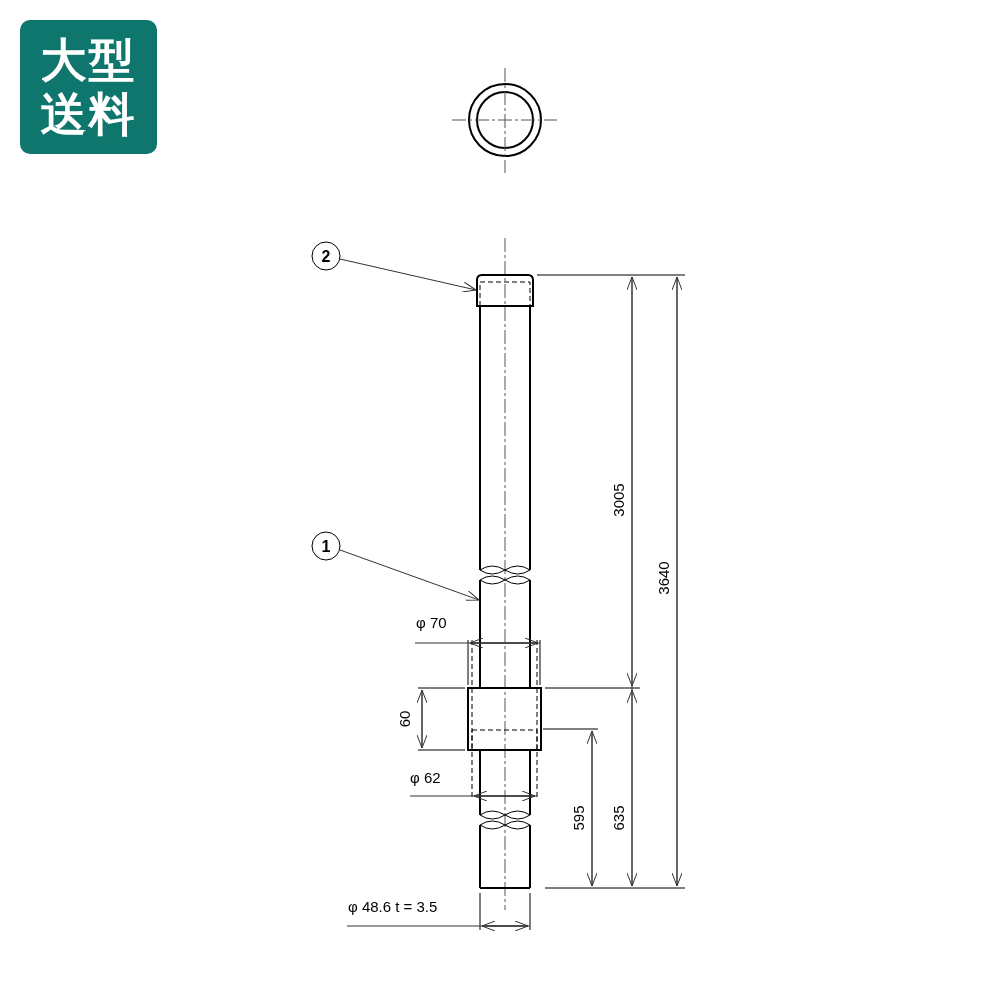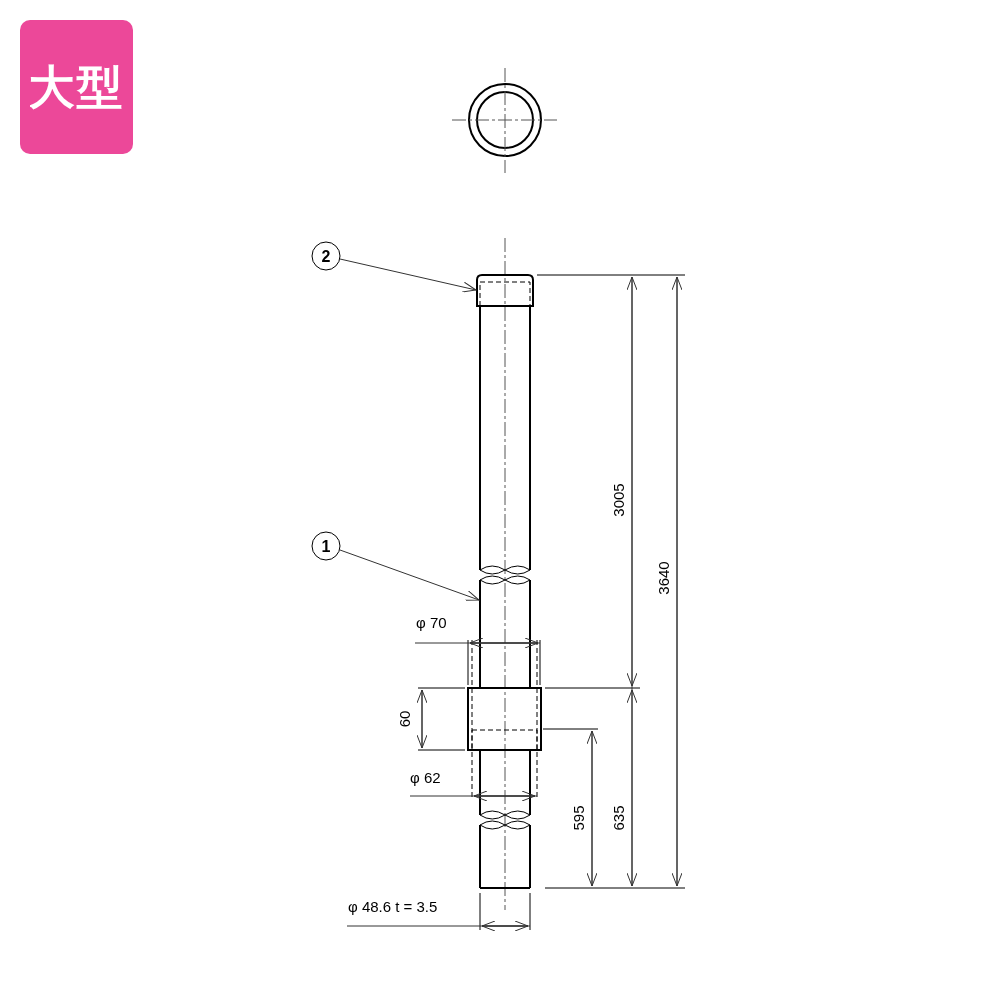--- a/index.html
+++ b/index.html
@@ -1,37 +1,38 @@
 <!DOCTYPE html>
 <html><head>
 <meta charset="utf-8">
 <style>
   html, body { margin: 0; padding: 0; background: #ffffff; }
   body { width: 1000px; height: 1000px; position: relative; overflow: hidden; font-family: "Liberation Sans", sans-serif; }
   .badge {
-    position: absolute; left: 20px; top: 20px; width: 113px; height: 134px;
-    background: #ec4899; border-radius: 10px;
+    position: absolute; left: 20px; top: 20px; width: 137px; height: 134px;
+    background: #0f766e; border-radius: 10px;
     display: flex; flex-direction: column; align-items: center; justify-content: center;
     color: #ffffff; font-family: "DejaVu Sans", sans-serif; font-weight: bold;
   }
   .badge span { font-size: 46px; line-height: 54px; letter-spacing: 2px; display: block; }
   svg.drawing { position: absolute; left: 0; top: 0; }
   .thick { stroke: #000; stroke-width: 2; fill: none; }
   .thin { stroke: #000; stroke-width: 1; fill: none; }
   .dim { stroke: #333; stroke-width: 1; fill: none; }
   .center { stroke: #555; stroke-width: 1; fill: none; stroke-dasharray: 14 3 3 3; }
   .hidden { stroke: #000; stroke-width: 1; fill: none; stroke-dasharray: 5 3; }
   .label { font-family: "Liberation Sans", sans-serif; font-size: 15px; fill: #000; }
   .balloon-text { font-family: "Liberation Sans", sans-serif; font-size: 16px; font-weight: bold; fill: #000; }
 </style>
 </head>
 <body>
 
 <div class="badge">
   <span>大型</span>
+  <span>送料</span>
 </div>
 
 <svg class="drawing" width="1000" height="1000" viewBox="0 0 1000 1000">
   <defs>
     <marker id="arrowOpen" markerWidth="14" markerHeight="10" refX="13" refY="5" orient="auto" markerUnits="userSpaceOnUse">
       <path d="M0,0 L13,5 L0,10" fill="none" stroke="#333" stroke-width="1"></path>
     </marker>
   </defs>
 
   <g>

